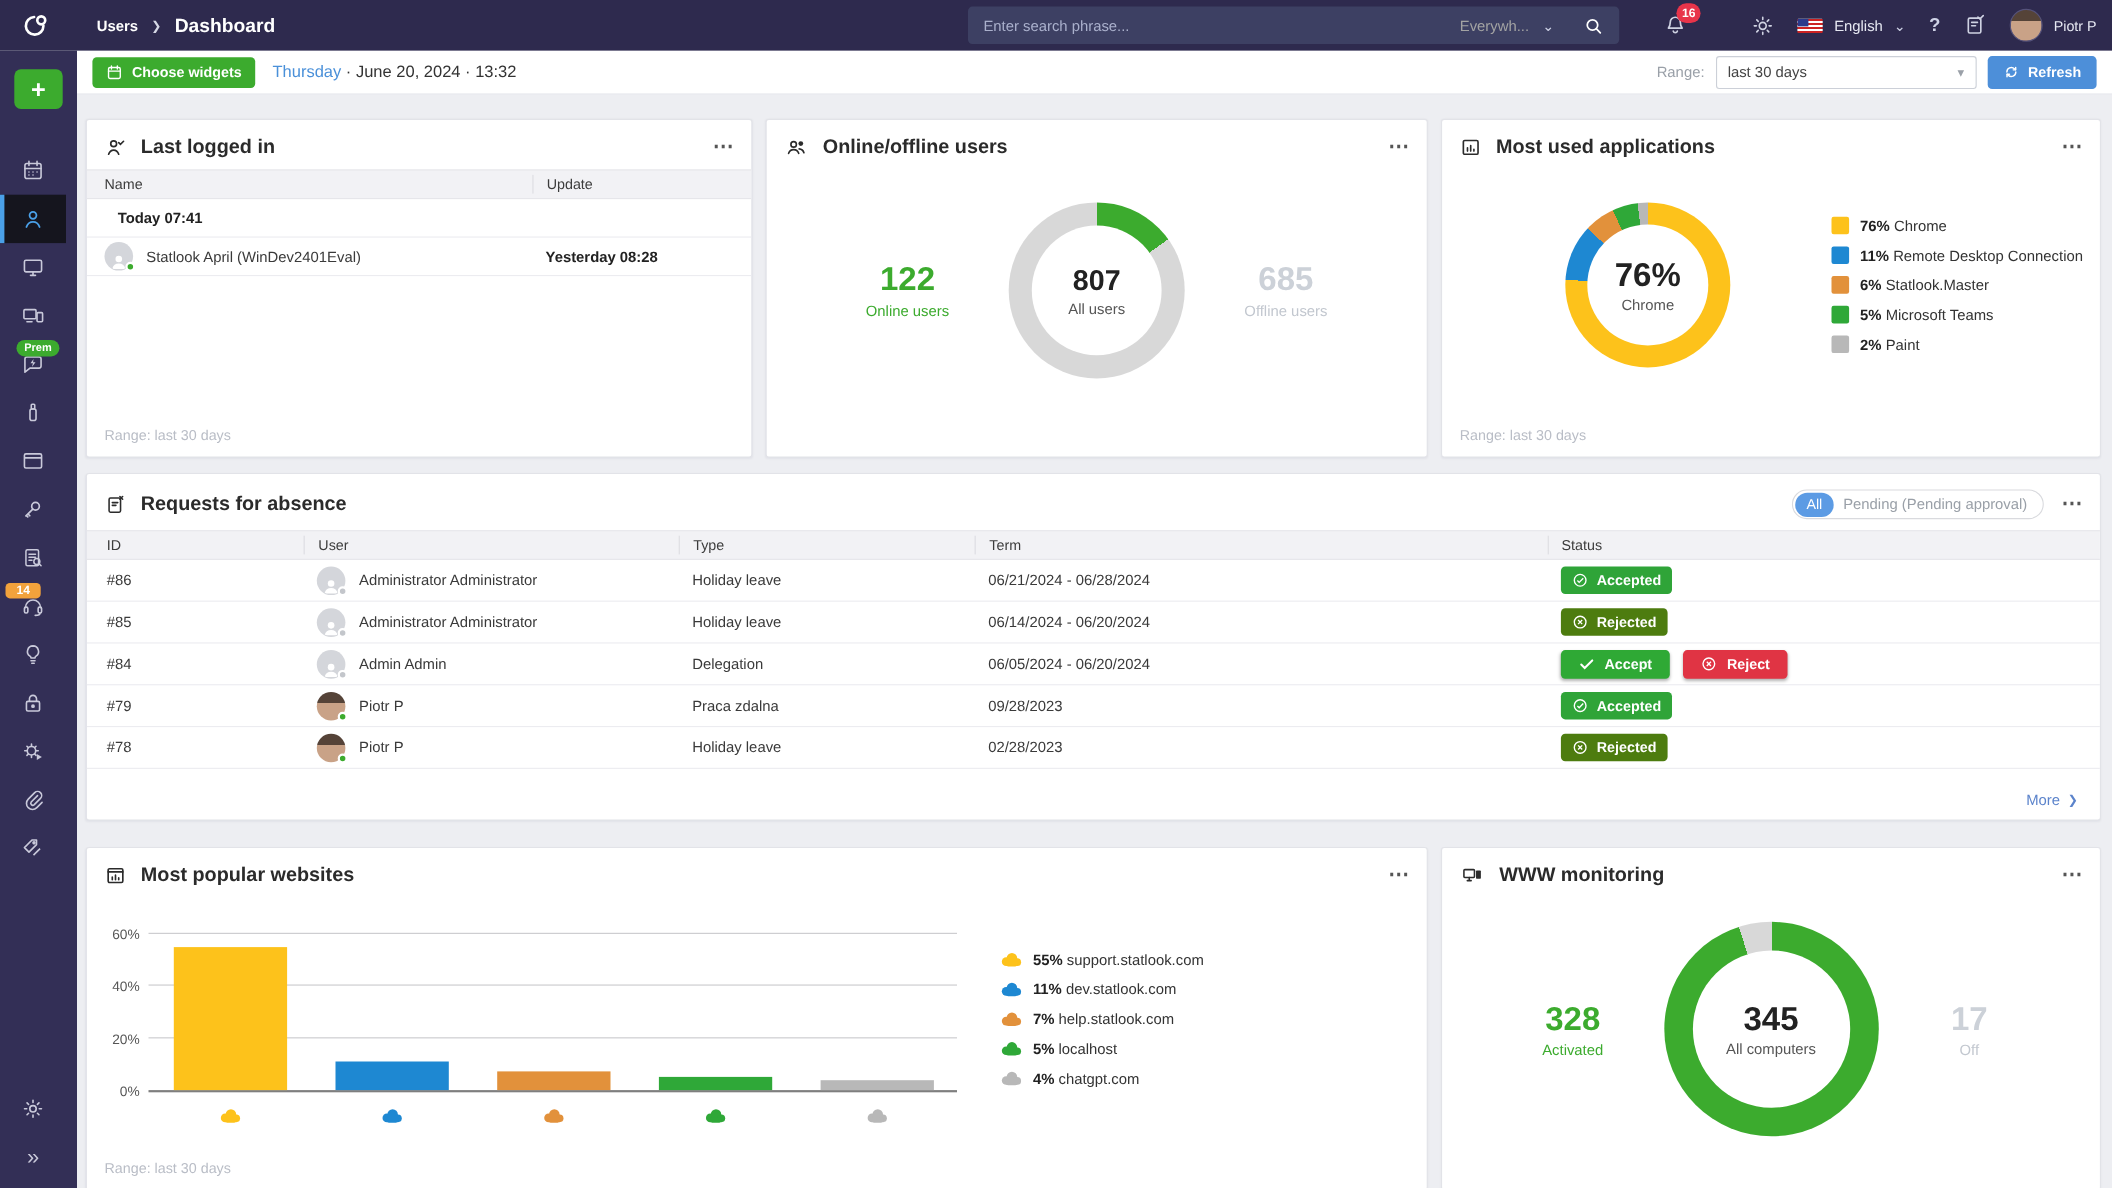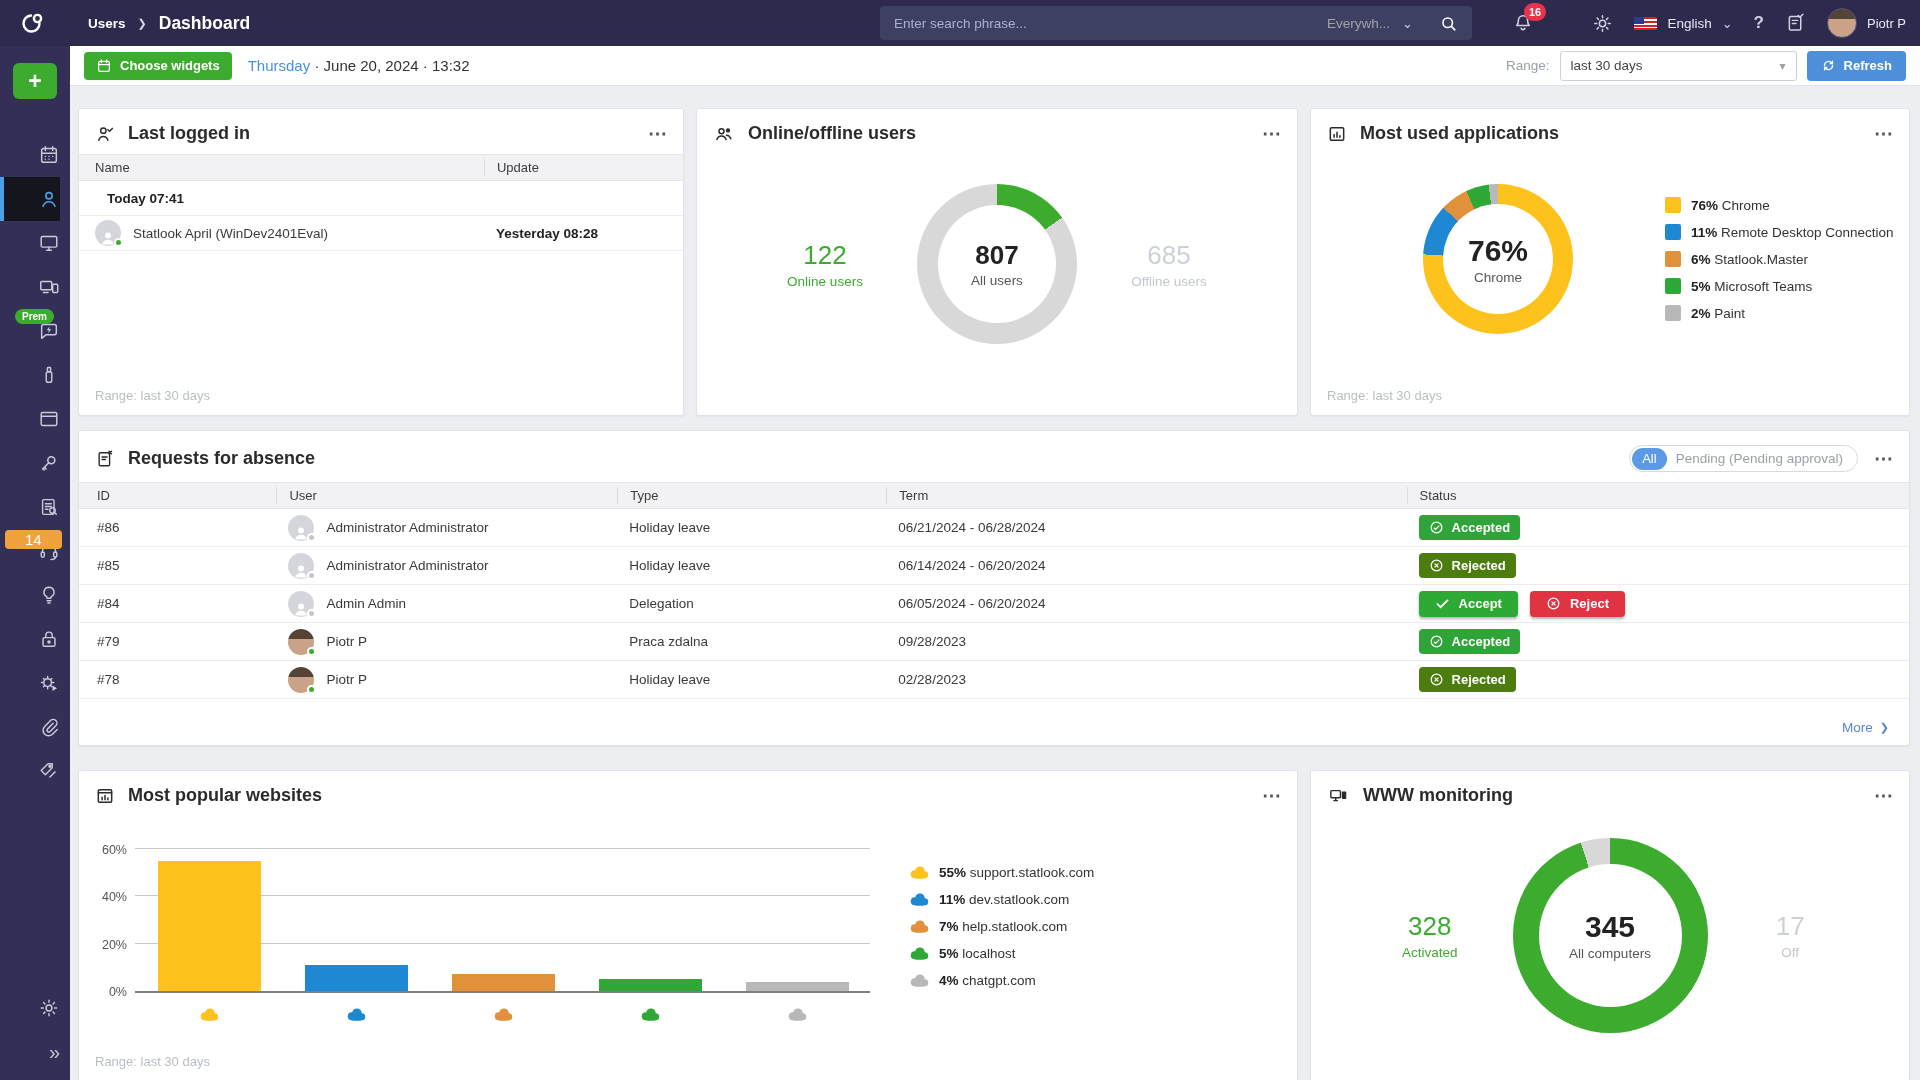--- a/index.html
+++ b/index.html
@@ -36,25 +36,25 @@
   .sub-right { margin-left:auto; display:flex; align-items:center; gap:10px; }
   .range-label { color:#9aa0a8; font-size:13.5px; }
   .selectbox { width:237px; height:30px; border:1px solid #ccd0d8; border-radius:3px; background:#fff; display:flex; align-items:center; justify-content:space-between; padding:0 10px; font-size:13.5px; color:#444; cursor:pointer; }
   .selectbox .arr { color:#9aa0a8; font-size:12px; }
   .btn-blue { background:#4d8fd9; color:#fff; font-weight:bold; font-size:13px; height:30px; border:none; border-radius:4px; display:flex; align-items:center; gap:8px; padding:0 14px; font-family:inherit; cursor:pointer; }
 
   
   .sidebar { position:absolute; top:46px; left:0; width:70px; height:1034px; background:#332f56; display:flex; flex-direction:column; align-items:center; z-index:25; }
   .plus-btn { width:44px; height:36px; background:#3cab2e; border:none; border-radius:6px; color:#fff; font-size:23px; font-weight:bold; margin-top:17px; cursor:pointer; display:flex; align-items:center; justify-content:center; font-family:inherit; }
   .side-list { margin-top:34px; width:70px; }
-  .side-item { width:60px; height:44px; display:flex; align-items:center; justify-content:flex-end; position:relative; color:#c9c9da; cursor:pointer; }
+  .side-item { width:60px; height:44px; display:flex; align-items:center; justify-content:center; position:relative; color:#c9c9da; cursor:pointer; }
   .side-item.active { background:#15151e; color:#4aa0e8; }
   .side-item.active::before { content:''; position:absolute; left:0; top:0; bottom:0; width:4px; background:#4aa0e8; }
   .sbadge-prem { position:absolute; top:0; right:6px; background:#3cab2e; color:#fff; font-size:10px; font-weight:bold; border-radius:9px; padding:2px 7px; }
-  .sbadge-num { position:absolute; top:1px; left:5px; background:#f2a23c; color:#fff; font-size:15px; font-weight:normal; border-radius:4px; padding:1px 20px; }
+  .sbadge-num { position:absolute; top:1px; left:5px; background:#f2a23c; color:#fff; font-size:11px; font-weight:bold; border-radius:4px; padding:1px 10px; }
   .side-bottom { margin-top:auto; margin-bottom:6px; width:70px; }
   .collapse-glyph { font-size:20px; color:#c9c9da; }
 
   
   .content { position:absolute; left:70px; top:86px; width:1850px; height:994px; padding:22px 10px 0 8px; }
   .row1 { display:grid; grid-template-columns:606px 602px 600px; gap:12px; height:308px; }
   .row2 { margin-top:14px; height:316px; }
   .row3 { margin-top:24px; display:grid; grid-template-columns:1220px 600px; gap:12px; height:312px; }
   .card { background:#fff; border:1px solid #e2e3e8; border-radius:3px; position:relative; box-shadow:0 1px 2px rgba(25,25,50,.05); }
   .card-head { display:flex; align-items:center; gap:13px; padding:14px 16px 10px 16px; }
@@ -72,21 +72,21 @@
   .av { width:26px; height:26px; border-radius:50%; position:relative; background:#d4d6db; display:flex; align-items:flex-end; justify-content:center; overflow:visible; flex:0 0 26px; }
   .av.photo { background:linear-gradient(#554338 0 38%, #c9a287 38%); }
   .av svg { border-radius:50%; }
   .dot { position:absolute; right:-2px; bottom:-1px; width:9px; height:9px; border-radius:50%; border:2px solid #fff; }
   .dot.green { background:#3cab2e; }
   .dot.gray { background:#c3c6cb; }
 
   
   .stat-body { display:grid; grid-template-columns:1fr auto 1fr; align-items:center; justify-items:center; margin-top:30px; padding:0 36px; }
   .stat { text-align:center; }
-  .stat .v { font-size:26px; font-weight:normal; }
+  .stat .v { font-size:30px; font-weight:bold; }
   .stat .l { font-size:13.5px; margin-top:3px; }
   .stat.green .v, .stat.green .l { color:#3cab2e; }
   .stat.gray .v { color:#ccd1d8; } .stat.gray .l { color:#c2c7cf; }
   .donut { position:relative; border-radius:50%; }
   .donut::after { content:''; position:absolute; background:#fff; border-radius:50%; }
   .d160 { width:160px; height:160px; } .d160::after { inset:21px; }
   .d150 { width:150px; height:150px; } .d150::after { inset:20px; }
   .d195 { width:195px; height:195px; } .d195::after { inset:26px; }
   .ctr { position:absolute; inset:0; display:flex; flex-direction:column; align-items:center; justify-content:center; z-index:1; }
   .ctr .v { font-size:26px; font-weight:bold; color:#222; }

